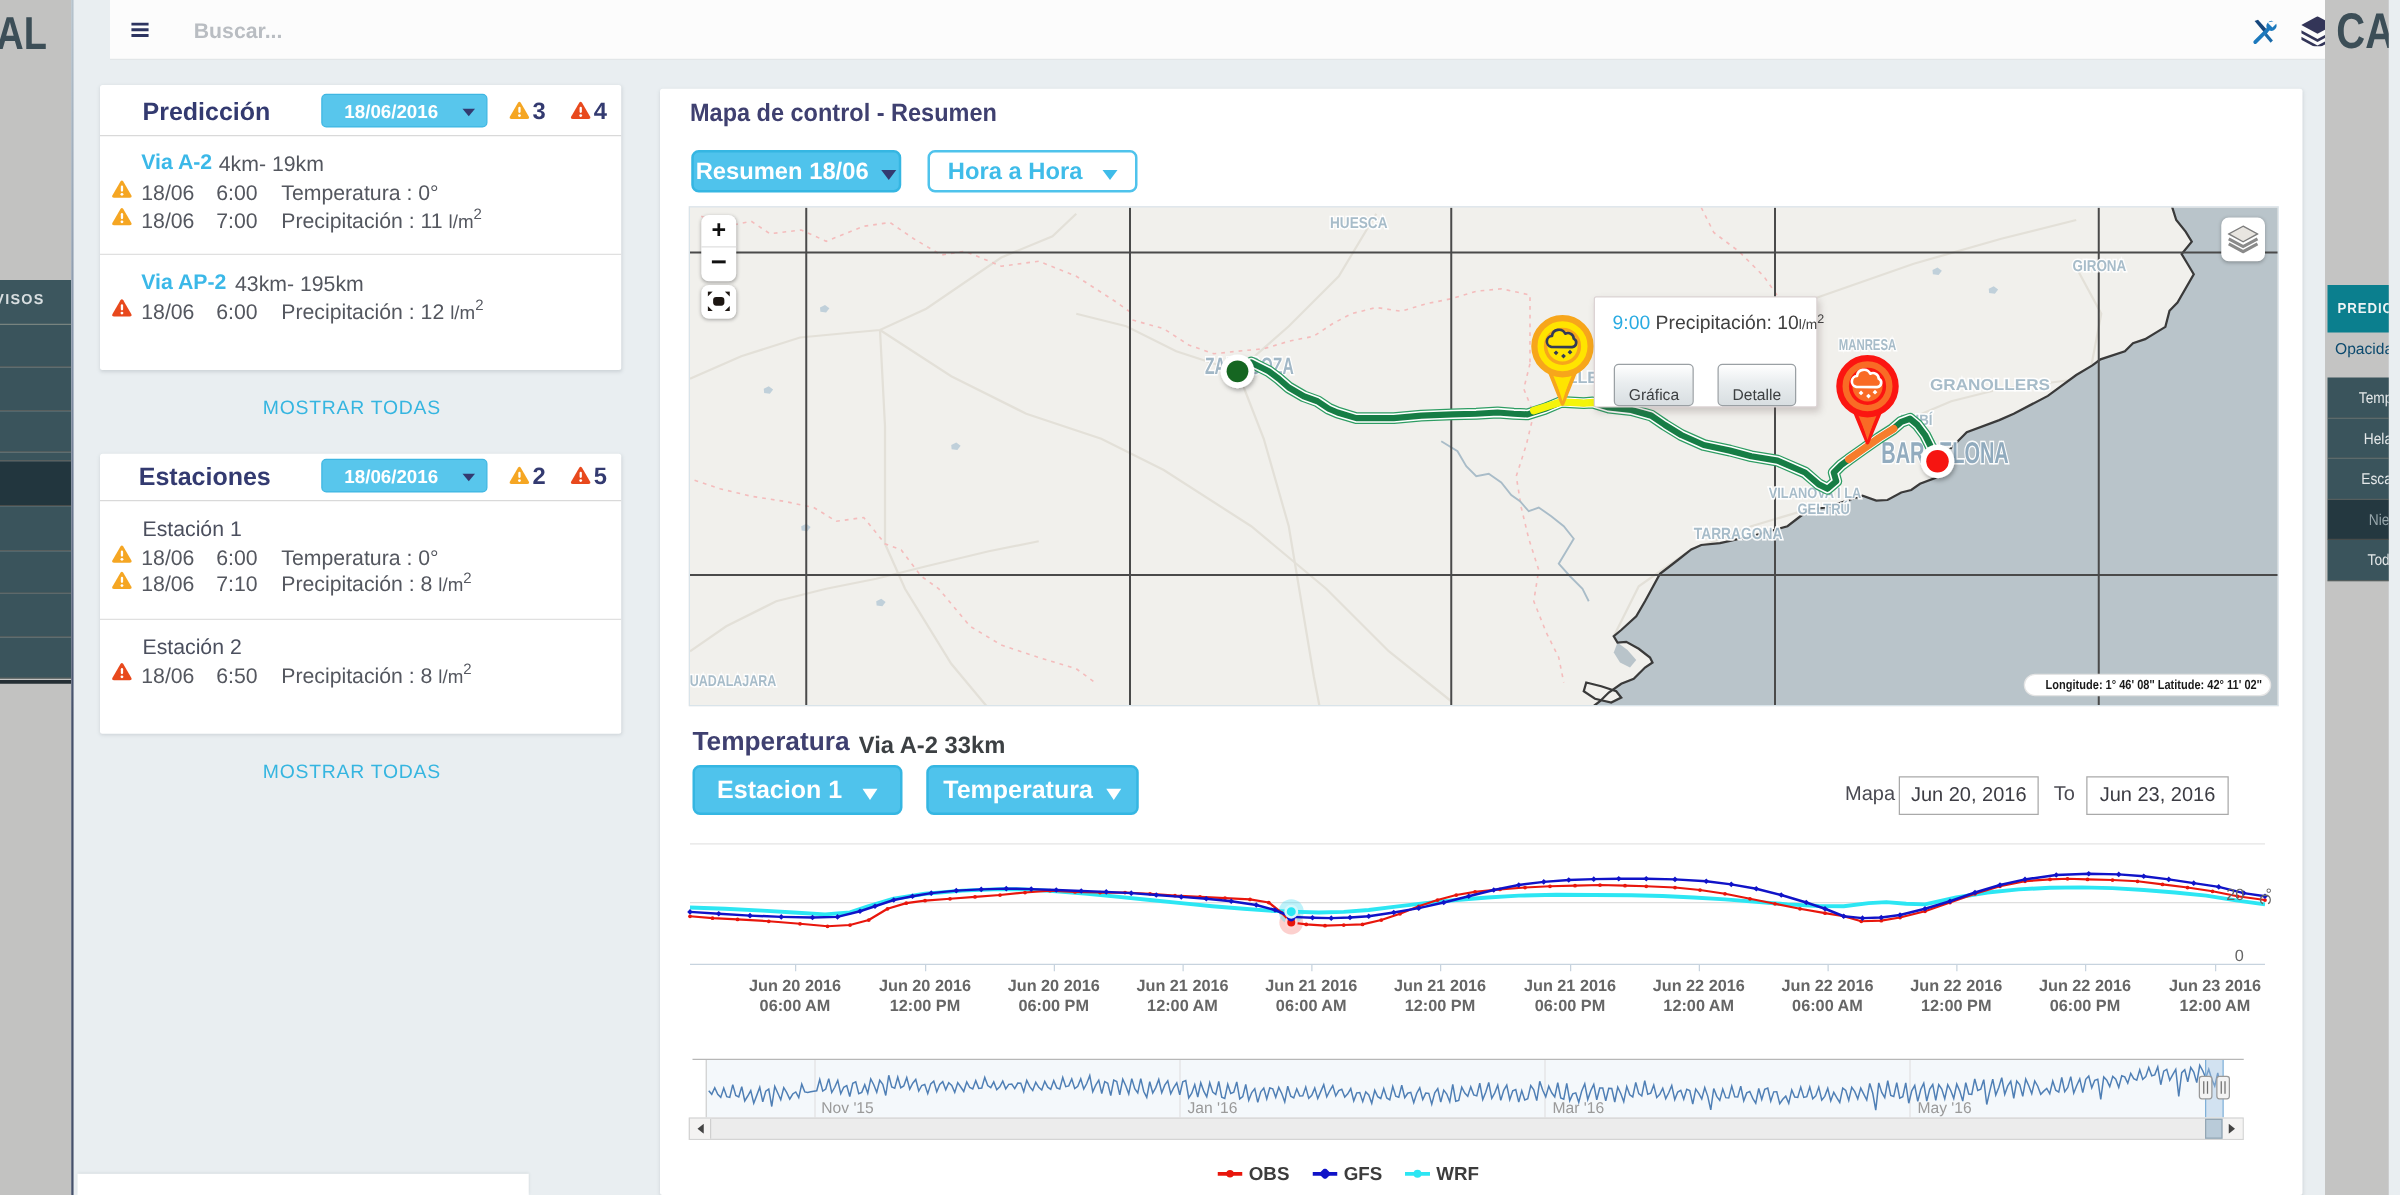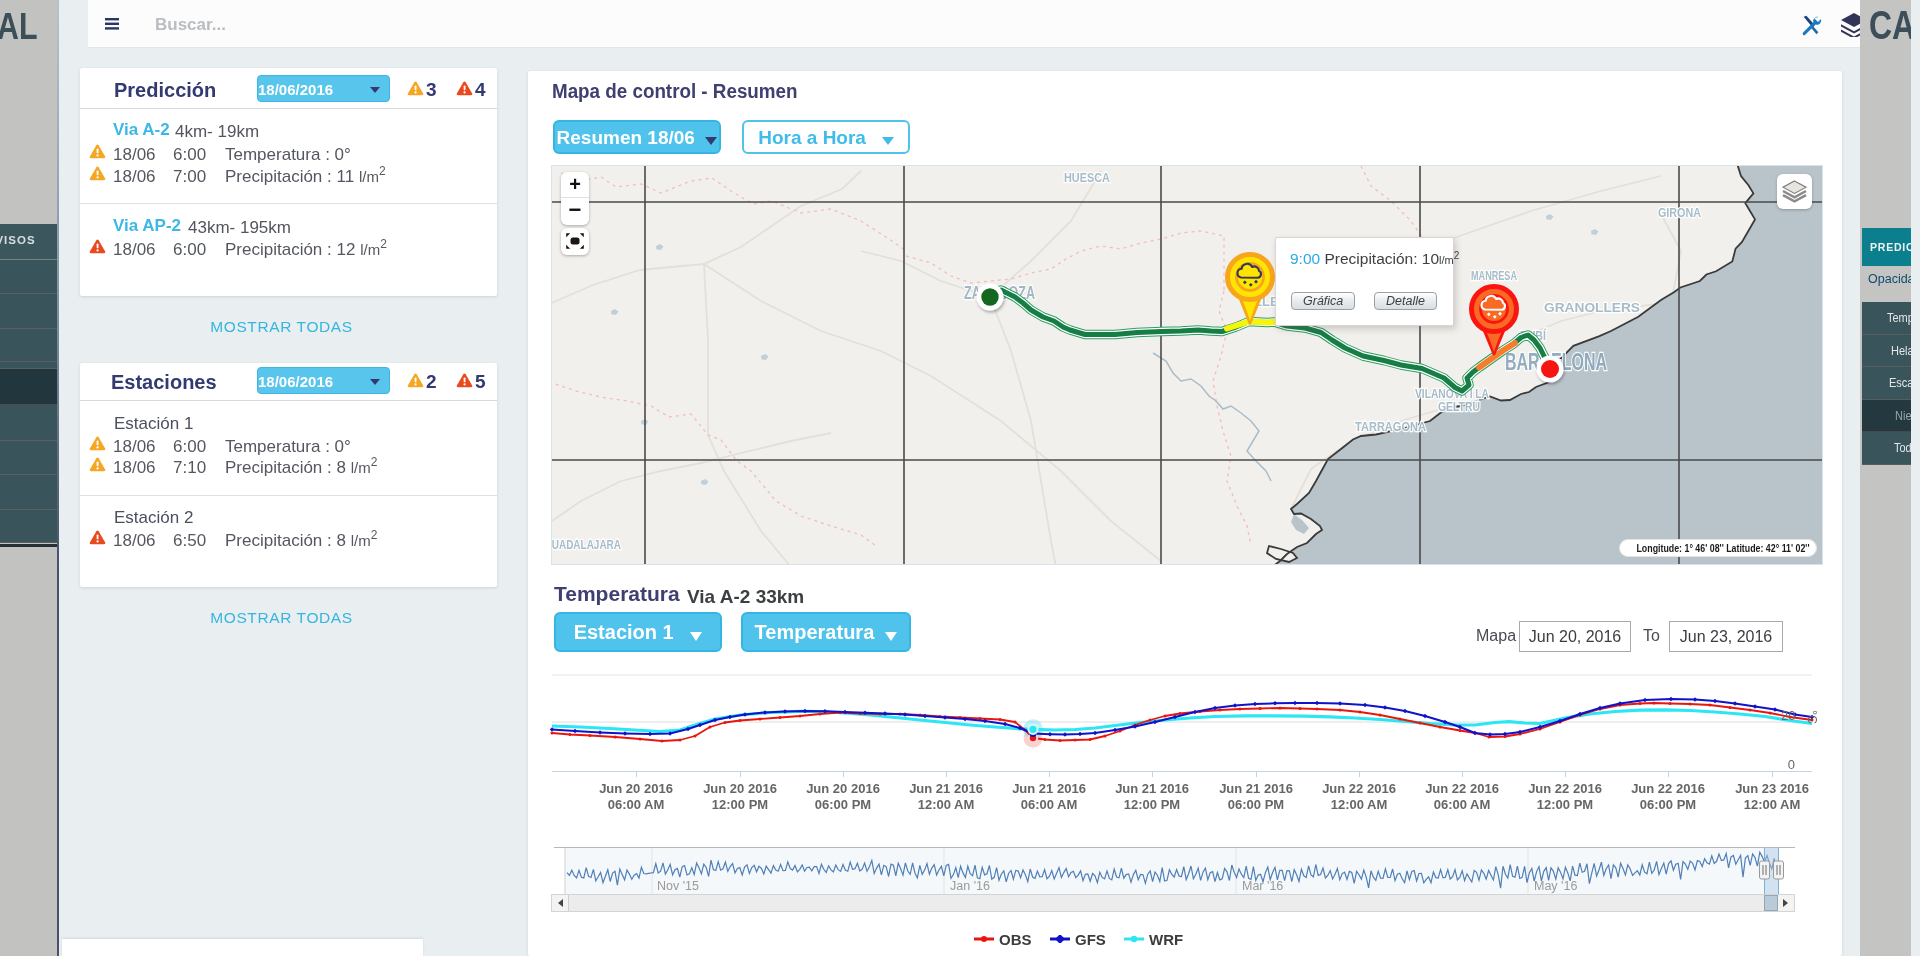--- a/index.html
+++ b/index.html
@@ -11,39 +11,39 @@
 
 #pright { position:absolute; left:1860px; top:0; width:51px; height:956px; background:#c4c4c3; overflow:hidden; }
 #pright .big { position:absolute; left:9px; top:3px; font-size:40px; font-weight:bold; color:#3c4e57; transform:scaleX(0.8); transform-origin:left top; }
 
 #pmain { position:absolute; left:59px; top:0; width:1801px; height:956px; background:#e9eef1; }
 #topbar { position:absolute; left:0; top:0; width:1801px; height:48px; background:#fcfcfc; border-bottom:1px solid #e2e6e8;margin-left:29px; }
 .card { position:absolute; background:#fff; border-radius:2px; box-shadow:0 1px 3px rgba(120,130,140,0.25); }
 .hdr { position:absolute; left:0; top:0; width:100%; height:41px; border-bottom:1px solid #d9d9d9; }
 .htitle { position:absolute; font-size:20px; font-weight:bold; color:#333a70; }
 .pill { position:absolute; width:133px; height:27px; background:#58c6ec; border:1px solid #3eb6e2; border-radius:4px; }
-.pill span { position:absolute; left:0; top:5px; width:110px; color:#fff; font-weight:bold; font-size:15px; }
+.pill span { position:absolute; left:0; top:5px; width:110px; text-align:center; color:#fff; font-weight:bold; font-size:15px; }
 .pill i { position:absolute; right:9px; top:11px; width:0; height:0; border-left:5.5px solid transparent; border-right:5.5px solid transparent; border-top:6px solid #333a70; }
 .wnum { position:absolute; font-size:19px; font-weight:bold; color:#333a70; }
 .rt { position:absolute; font-size:17px; color:#54575f; white-space:nowrap; }
 .unit { font-size:15px; }
 .sup { font-size:12px; position:relative; top:-7px; }
 .via { position:absolute; font-size:17px; font-weight:bold; color:#3bb8e8; }
 .viak { position:absolute; font-size:17px; color:#53565e; }
 .est { position:absolute; font-size:17px; color:#4b4f5e; }
 .sep { position:absolute; left:0; width:100%; height:1px; background:#e0e0e0; }
 .mostrar { position:absolute; left:14px; width:417px; text-align:center; font-size:15.5px; letter-spacing:0.6px; color:#35b5e0; }
 .bluebtn { position:absolute; background:#4fc3ec; border:2px solid #35b6e2; border-radius:6px; color:#fff; font-weight:bold; text-align:center; }
 .outbtn { position:absolute; background:#fff; border:2px solid #4fc3ec; border-radius:6px; color:#3fbce9; font-weight:bold; text-align:center; }
 .dna { display:inline-block; width:0; height:0; border-left:6px solid transparent; border-right:6px solid transparent; }
 .xtick { position:absolute; top:781px; width:120px; text-align:center; font-size:13px; color:#666; font-weight:bold; line-height:16px; }
 .xtick span { display:block; }
 #map { position:absolute; left:492px; top:165px; width:1272px; height:400px; background:#f1f0ec; border:1px solid #d9e4ea; overflow:hidden;padding-left:20px; }
 .zbtn { position:absolute; width:28px; background:#fff; border-radius:6px; box-shadow:0 1px 3px rgba(0,0,0,0.3); }
-.gbtn { display:inline-block; height:18px; padding:0 11px; background:linear-gradient(#ffffff,#e9edef 45%,#d8dee1); border:1px solid #9aa0a4; border-radius:4px; font-size:12.5px; color:#3c3f41; line-height:17px;font-style:italic; }
+.gbtn { display:inline-block; height:18px; padding:16px 11px; background:linear-gradient(#ffffff,#e9edef 45%,#d8dee1); border:1px solid #9aa0a4; border-radius:4px; font-size:12.5px; color:#3c3f41; line-height:17px; }
 </style></head>
 <body>
 <div id="root">
 
 <div id="pleft">
   <div class="big">AL</div>
   <div style="position:absolute;left:0;top:224px;width:57px;height:35.5px;background:#3c565e;border-bottom:1px solid #77837f;overflow:hidden">
     <div style="position:absolute;left:-13px;top:10px;font-size:11.5px;font-weight:bold;letter-spacing:1px;color:#d8dee0">AVISOS</div>
   </div>
   <div style="position:absolute;left:0;top:259.5px;width:57px;height:34.5px;background:#3a545c;border-bottom:1px solid rgba(150,120,100,0.35)"></div>

